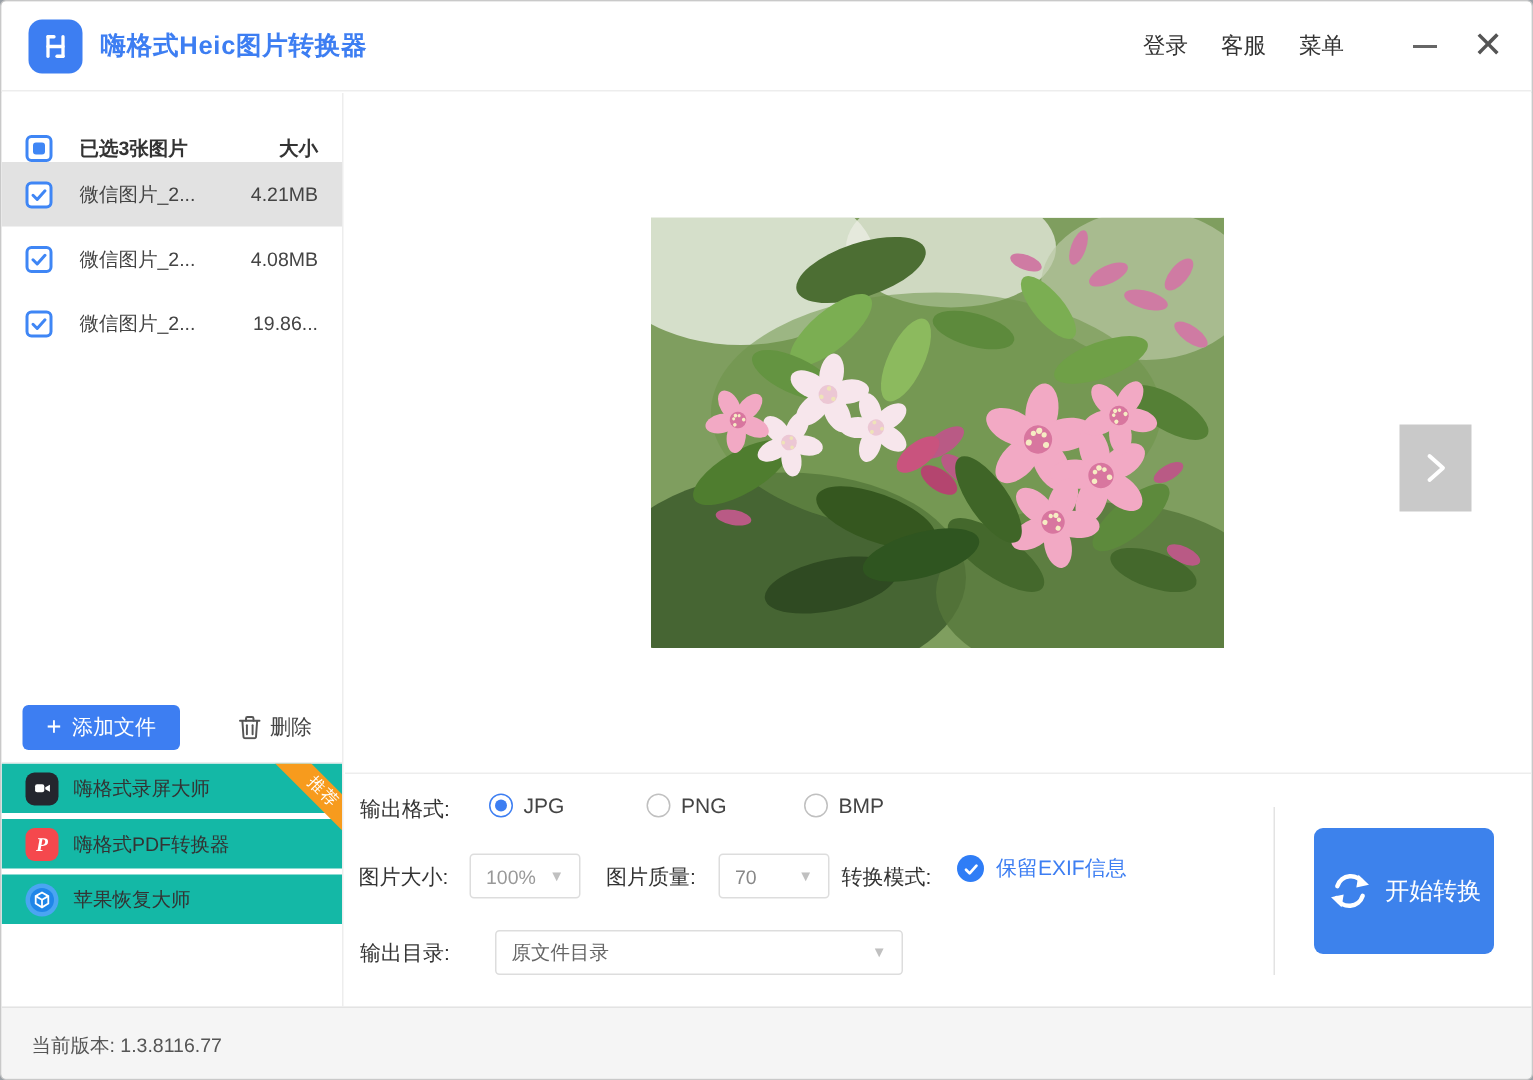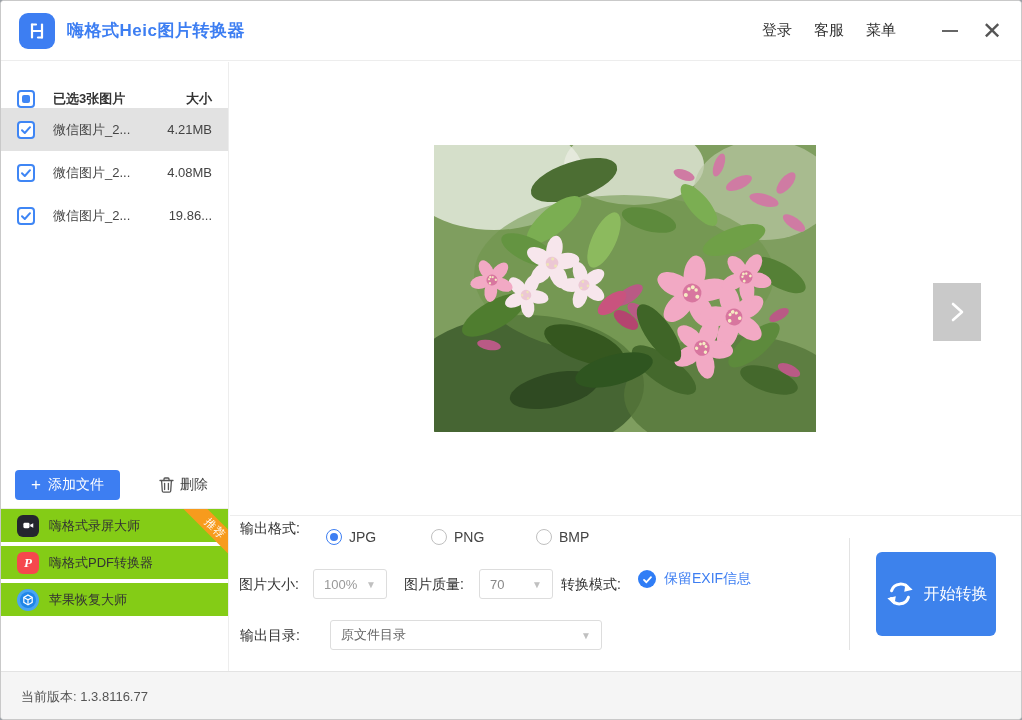--- a/index.html
+++ b/index.html
@@ -50,21 +50,21 @@
   .dots { width:20px; height:20px; display:grid; grid-template-columns:9px 9px; gap:2px;}
   .dots i { width:9px; height:9px; border-radius:50%; display:block;}
   .dots i:nth-child(1){ background:#434a56; border-radius:50% 50% 50% 12%;}
   .dots i:nth-child(2){ background:#3d7ef2; border-radius:30%;}
   .dots i:nth-child(3){ background:#3d7ef2; }
   .dots i:nth-child(4){ background:#434a56; border-radius:30%;}
   .ribbon-wrap { position:absolute; right:0; top:0; width:54px; height:54px; overflow:hidden;}
   .ribbon { position:absolute; width:86px; text-align:center; background:#f79b1d; color:#fff;
     font-size:11px; line-height:17px; transform:rotate(45deg); transform-origin:center;
     left:-2px; top:11px; letter-spacing:1px;}
-  .prod-row { height:33px; margin:0 0 4px 0; background:#84cc16; display:flex; align-items:center;
+  .prod-row { height:33px; margin:0 0 4px 0; background:#14b8a6; display:flex; align-items:center;
     padding:0 16px; gap:10px; font-size:13px; color:#333; cursor:pointer;}
   .picon { width:22px; height:22px; border-radius:6px; flex:none; display:flex;
     align-items:center; justify-content:center;}
   .picon.rec { background:#24262e; }
   .picon.pdf { background:#f5484d; color:#fff; font-weight:700; font-size:13px;
     font-family:"Liberation Serif",serif; font-style:italic;}
   .picon.apple { background:#4aa5f2; border-radius:50%;}
   
   .main { position:absolute; left:229px; top:61px; right:0; height:453px; background:#fff;}
   .preview { position:absolute; left:204px; top:83px; width:382px; height:287px; overflow:hidden;}
@@ -309,21 +309,21 @@
       </svg>
     </div>
     <div class="next-btn">
       <svg width="22" height="24" viewBox="0 0 22 24" fill="none" stroke="#fff" stroke-width="2.6" stroke-linecap="round" stroke-linejoin="round">
         <polyline points="7,4 16,12 7,20"></polyline>
       </svg>
     </div>
   </div>
 
   <div class="settings">
-    <span class="set-label" style="left:10px; top:4px;">输出格式:</span>
+    <span class="set-label" style="left:10px; top:15px;">输出格式:</span>
     <span class="radio-item" style="left:96px; top:13px;">
       <span class="radio on">
           <i></i>
         </span>
       <span>JPG</span>
     </span>
     <span class="radio-item" style="left:201px; top:13px;">
       <span class="radio"></span>
       <span>PNG</span>
     </span>

